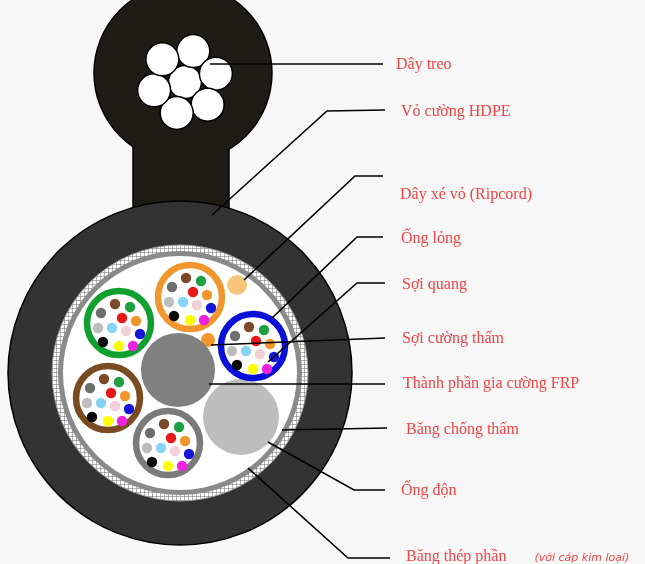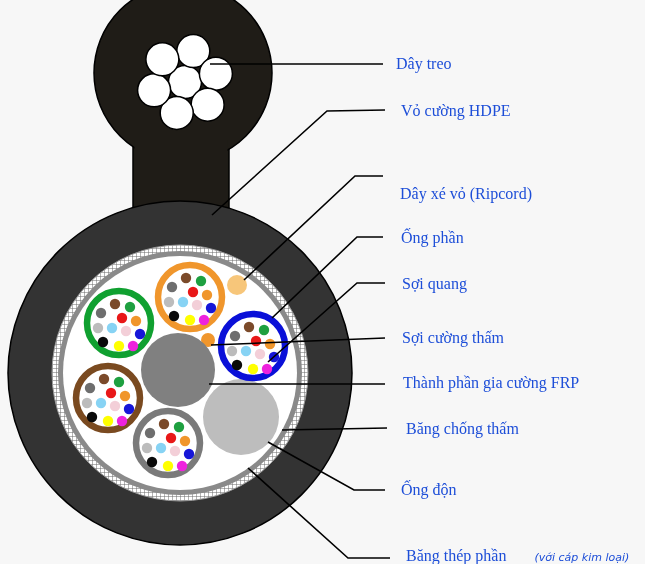--- a/index.html
+++ b/index.html
@@ -1,19 +1,19 @@
 <!DOCTYPE html>
 <html><head>
   <meta charset="utf-8">
   <style>
     html, body { margin: 0; padding: 0; background: #f7f7f7; }
     body { width: 645px; height: 564px; position: relative; overflow: hidden;
            font-family: "Liberation Serif", "DejaVu Serif", serif; }
     #diagram { position: absolute; left: 0; top: 0; width: 645px; height: 564px; }
-    .label { position: absolute; font-size: 16px; color: #1d4ed8; white-space: nowrap; line-height: 18px; }
+    .label { position: absolute; font-size: 16px; color: #ef4444; white-space: nowrap; line-height: 18px; }
     .label .note { font-family: "DejaVu Sans", "Liberation Sans", sans-serif; font-style: italic;
                    font-weight: normal; font-size: 11px; margin-left: 24px; }
   </style>
 </head>
 <body>
 
 <svg id="diagram" viewBox="0 0 645 564">
   <defs>
     <pattern id="steel-pattern" width="4" height="4" patternUnits="userSpaceOnUse">
       <rect width="4" height="4" fill="#ffffff"></rect>
@@ -134,21 +134,21 @@
     <polyline points="209,384 385,384"></polyline>
     <polyline points="282,430 387,428"></polyline>
     <polyline points="268,442 354,490 385,490"></polyline>
     <polyline points="248,468 348,558 390,558"></polyline>
   </g>
 </svg>
 
 <div class="label" style="left:396px;top:55px">Dây treo</div>
 <div class="label" style="left:401px;top:102px">Vỏ cường HDPE</div>
 <div class="label" style="left:400px;top:185px">Dây xé vỏ (Ripcord)</div>
-<div class="label" style="left:401px;top:229px">Ống phần</div>
+<div class="label" style="left:401px;top:229px">Ống lỏng</div>
 <div class="label" style="left:402px;top:275px">Sợi quang</div>
 <div class="label" style="left:402px;top:329px">Sợi cường thấm</div>
 <div class="label" style="left:403px;top:374px">Thành phần gia cường FRP</div>
 <div class="label" style="left:406px;top:420px">Băng chống thấm</div>
 <div class="label" style="left:401px;top:481px">Ống độn</div>
 <div class="label" style="left:406px;top:547px">
   <span>Băng thép phần</span>
   <span class="note">(với cáp kim loại)</span>
 </div>
 

